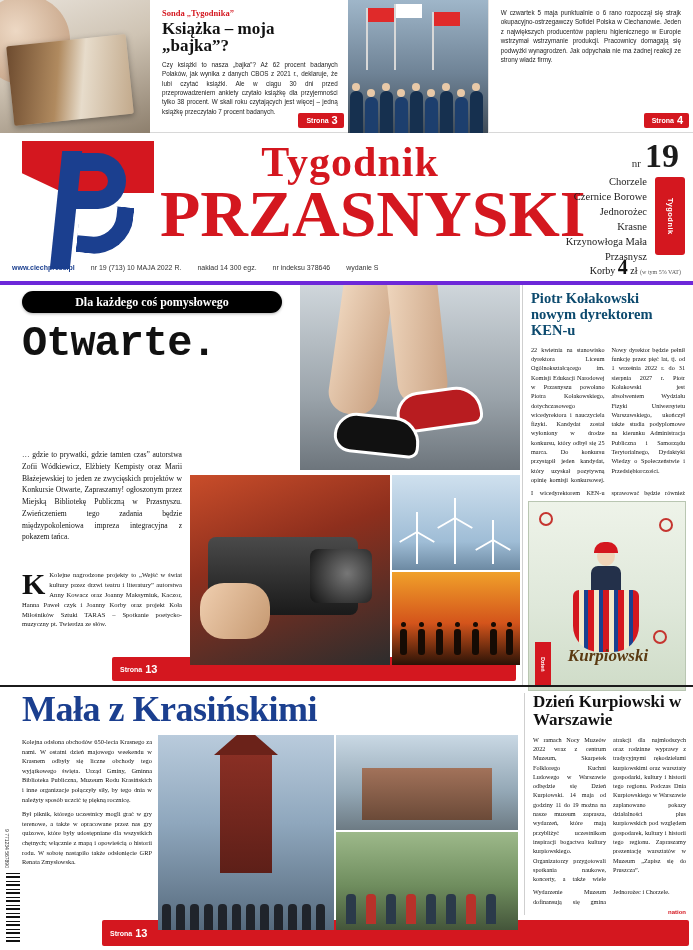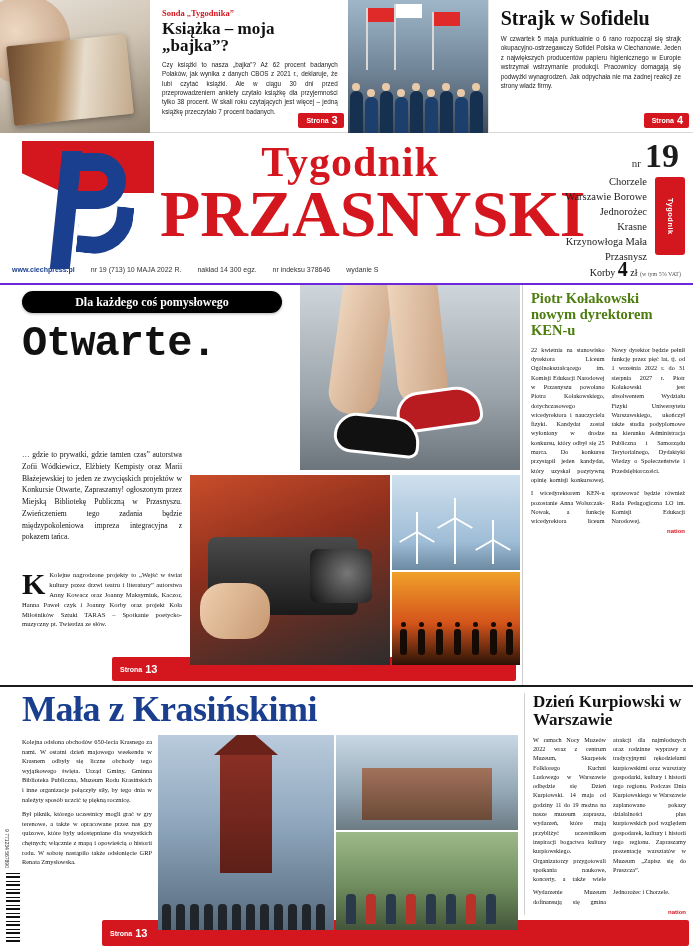--- a/index.html
+++ b/index.html
@@ -81,21 +81,21 @@
     border-left:1px solid #e2e2e2;
   }
   .teaser-head2 {
     font-family:"Liberation Serif", serif; font-weight:bold; font-size:20px;
     line-height:1.0; color:#111; margin-bottom:6px;
   }
 
   
   .masthead {
     position:absolute; top:133px; left:0; width:693px; height:152px;
-    background:#ffffff; border-bottom:2px solid #6d28d9;
+    background:#ffffff; border-bottom:4px solid #6d28d9;
   }
   .logo-block{
     position:absolute; left:22px; top:8px; width:132px; height:128px;
   }
   .logo-red {
     position:absolute; left:0; top:0; width:132px; height:52px; background:#d4171f;
     clip-path:polygon(0 0,100% 0,100% 100%,42px 100%, 0 62%);
   }
   .logo-blue {
     position:absolute; left:4px; top:4px; width:120px; height:124px;
@@ -238,21 +238,21 @@
     background:#160b04;
   }
 
   
   .right-col{
     position:absolute; left:522px; top:0; width:171px; height:400px;
     border-left:1px solid #cfcfcf; padding:6px 8px 0 8px;
   }
   .rc-head{
     font-family:"Liberation Serif", serif; font-weight:bold; font-size:14.5px;
-    line-height:1.1; color:#4d7c0f; margin-bottom:6px;
+    line-height:1.1; color:#0c4a6e; margin-bottom:6px;
   }
   .rc-body{
     font-size:6.2px; line-height:1.5; text-align:justify; color:#111;
     font-family:"Liberation Serif", serif; column-count:2; column-gap:7px;
   }
   .rc-sig{ text-align:right; font-size:6px; color:#d4171f; font-weight:bold; margin-top:3px;}
 
   .poster{
     position:absolute; left:528px; top:216px; width:158px; height:190px;
     background:linear-gradient(180deg,#eef3e9 0%,#dfe8da 55%,#cfdcc8 100%);
@@ -401,21 +401,20 @@
           <i style="left:47px"></i>
         <i style="left:62px"></i>
           <i style="left:77px"></i>
           <i style="left:92px"></i>
           <i style="left:107px"></i>
         <i style="left:122px"></i>
       </div>
     </div>
 
     <div class="teaser-right">
-      <div class="teaser-head2">Strajk w Sofidelu</div>
       <div class="teaser-body">W czwartek 5 maja punktualnie o 6 rano rozpoczął się strajk okupacyjno-ostrzegawczy Sofidel Polska w Ciechanowie. Jeden z największych producentów papieru higienicznego w Europie wstrzymał wstrzymanie produkcji. Pracownicy domagają się podwyżki wynagrodzeń. Jak odpychała nie ma żadnej reakcji ze strony władz firmy.</div>
       <div class="page-flag">
         <span>Strona</span>
         <span class="num">4</span>
       </div>
     </div>
   </div>
 
   <div class="masthead">
 
@@ -433,21 +432,21 @@
       <div class="title-2">PRZASNYSKI</div>
     </div>
 
     <div class="issue-no">
       <span class="nr">nr</span>
       <span class="num">19</span>
     </div>
 
     <div class="towns">
       <div>Chorzele</div>
-      <div>Warszawie Borowe</div>
+      <div>Czernice Borowe</div>
       <div>Jednorożec</div>
       <div>Krasne</div>
       <div>Krzynowłoga Mała</div>
       <div>Przasnysz</div>
     </div>
 
     <div class="side-tab">
       <span>Tygodnik</span>
     </div>
 
@@ -518,20 +517,34 @@
       </div>
     </div>
 
     <div class="right-col">
       <div class="rc-head">Piotr Kołakowski nowym dyrektorem KEN-u</div>
       <div class="rc-body">22 kwietnia na stanowisko dyrektora Liceum Ogólnokształcącego im. Komisji Edukacji Narodowej w Przasnyszu powołano Piotra Kołakowskiego, dotychczasowego wicedyrektora i nauczyciela fizyki. Kandydat został wyłoniony w drodze konkursu, który odbył się 25 marca. Do konkursu przystąpił jeden kandydat, który uzyskał pozytywną opinię komisji konkursowej. Nowy dyrektor będzie pełnił funkcję przez pięć lat, tj. od 1 września 2022 r. do 31 sierpnia 2027 r. Piotr Kołakowski jest absolwentem Wydziału Fizyki Uniwersytetu Warszawskiego, ukończył także studia podyplomowe na kierunku Administracja Publiczna i Samorządu Terytorialnego, Dydaktyki Wiedzy o Społeczeństwie i Przedsiębiorczości.</div>
       <div class="rc-body" style="margin-top:4px;">I wicedyrektorem KEN-u pozostanie Anna Wolszczak-Nowak, a funkcję wicedyrektora liceum sprawować będzie również Rada Pedagogiczna LO im. Komisji Edukacji Narodowej.</div>
       <div class="rc-sig">nation</div>
     </div>
 
+    <div class="poster">
+      <div class="deco" style="left:10px; top:10px;"></div>
+      <div class="deco" style="right:12px; top:16px;"></div>
+      <div class="deco" style="right:18px; bottom:46px;"></div>
+      <div class="fig">
+        <div class="head"></div>
+          <div class="torso"></div>
+          <div class="skirt"></div>
+      </div>
+      <div class="banner">Kurpiowski</div>
+      <div class="tag">
+        <span>Dzień</span>
+      </div>
+    </div>
   </div>
 
   <div class="bottom">
 
     <div class="bottom-title">Mała z Krasińskimi</div>
 
     <div class="bl-col">
       <p>Kolejna odsłona obchodów 650-lecia Krasnego za nami. W ostatni dzień majowego weekendu w Krasnem odbyły się liczne obchody tego wyjątkowego święta. Urząd Gminy, Gminna Biblioteka Publiczna, Muzeum Rodu Krasińskich i inne organizacje połączyły siły, by tego dnia w należyty sposób uczcić tę piękną rocznicę.</p>
       <p>Był piknik, którego uczestnicy mogli grać w gry terenowe, a także w opracowane przez nas gry quizowe, które były udostępniane dla wszystkich chętnych; włącznie z mapą i opowieścią o historii rodu. W sobotę nastąpiło także odsłonięcie GRP Renata Zmysłowska.</p>
     </div>

